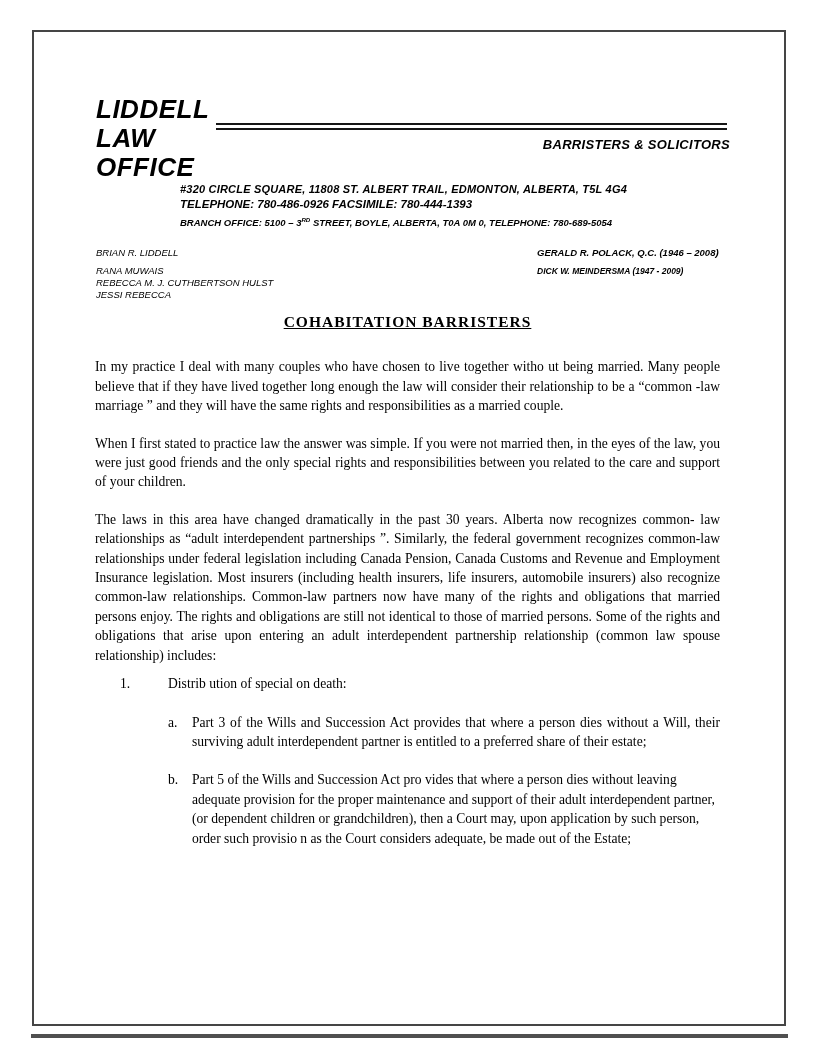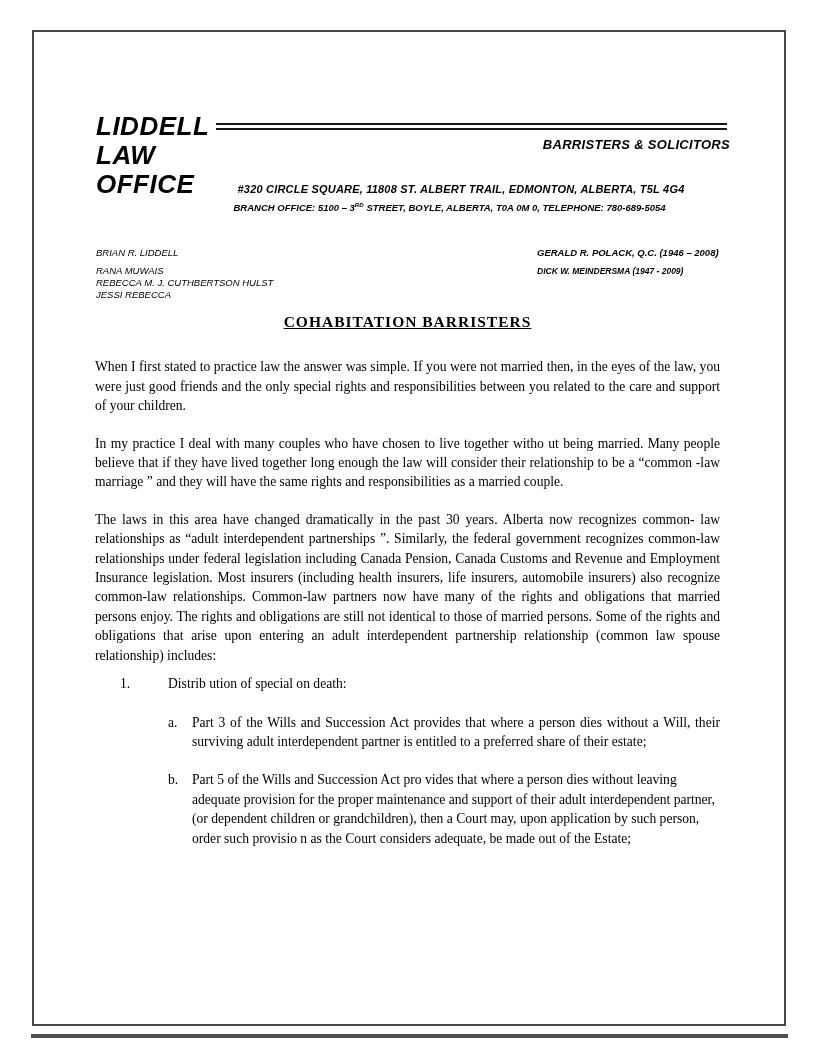--- a/index.html
+++ b/index.html
@@ -20,42 +20,42 @@
     border: 2px solid #454545;
   }
   .bottom-rule {
     position: absolute; left: 31px; top: 1034px;
     width: 757px; height: 4px;
     background: #505050;
   }
 
   
   .firm-name {
-    position: absolute; left: 96px; top: 112px;
+    position: absolute; left: 96px; top: 95px;
     font-family: "Liberation Sans", "DejaVu Sans", sans-serif;
     font-weight: bold; font-style: italic;
     font-size: 26px; line-height: 29px; letter-spacing: 0.5px;
   }
   .letterhead-rule {
     position: absolute; left: 216px; top: 123px;
     width: 511px; height: 7px;
     border-top: 2px solid #161616;
     border-bottom: 2px solid #161616;
   }
   .tagline {
     position: absolute; right: 86px; top: 137px;
     font-family: "Liberation Sans", "DejaVu Sans", sans-serif;
     font-weight: bold; font-style: italic;
     font-size: 13px; letter-spacing: 0.3px; text-align: right;
   }
   .address-block {
     position: absolute; left: 180px; right: 74px; top: 182px;
     font-family: "Liberation Sans", "DejaVu Sans", sans-serif;
     font-weight: bold; font-style: italic;
-    text-align: center;
+    text-align: left;
   }
   .addr1 { font-size: 11px;   line-height: 15px; letter-spacing: 0.2px; }
   .addr2 { font-size: 11.5px; line-height: 15px; padding-right: 19px; }
   .addr3 { font-size: 9.5px;  line-height: 15px; padding-right: 23px; }
   .addr3 sup { font-size: 0.65em; vertical-align: super; }
 
   .lawyers {
     position: absolute; left: 96px; top: 247px;
     font-family: "Liberation Sans", "DejaVu Sans", sans-serif;
     font-weight: normal; font-style: italic;
@@ -117,40 +117,41 @@
     <div>LAW</div>
     <div>OFFICE</div>
   </div>
 
   <div class="letterhead-rule"></div>
 
   <div class="tagline">BARRISTERS &amp; SOLICITORS</div>
 
   <div class="address-block">
     <div class="addr1">#320 CIRCLE SQUARE, 11808 ST. ALBERT TRAIL, EDMONTON, ALBERTA, T5L 4G4</div>
+    <div class="addr2">TELEPHONE: 780-486-0926 FACSIMILE: 780-444-1393</div>
     <div class="addr3"><span>BRANCH OFFICE: 5100 – 3</span><sup>RD</sup><span> STREET, BOYLE, ALBERTA, T0A 0M 0, TELEPHONE: 780-689-5054</span></div>
   </div>
 
   <div class="lawyers">
     <div class="first">BRIAN R. LIDDELL</div>
     <div>RANA MUWAIS</div>
     <div>REBECCA M. J. CUTHBERTSON HULST</div>
     <div>JESSI REBECCA</div>
   </div>
 
   <div class="memorial">
     <div class="mem0">GERALD R. POLACK, Q.C. (1946 – 2008)</div>
     <div class="mem1">DICK W. MEINDERSMA (1947 - 2009)</div>
   </div>
 
   <div class="body-text">
     <div class="doc-title">COHABITATION BARRISTERS</div>
 
+    <p class="para">In my practice I deal with many couples who have chosen to live together witho ut being married. Many people believe that if they have lived together long enough the law will consider their relationship to be a “common -law marriage ” and they will have the same rights and responsibilities as a married couple.</p>
     <p class="para">When I first stated to practice law the answer was simple. If you were not married then, in the eyes of the law, you were just good friends and the only special rights and responsibilities between you related to the care and support of your children.</p>
-    <p class="para">In my practice I deal with many couples who have chosen to live together witho ut being married. Many people believe that if they have lived together long enough the law will consider their relationship to be a “common -law marriage ” and they will have the same rights and responsibilities as a married couple.</p>
     <p class="para last">The laws in this area have changed dramatically in the past 30 years. Alberta now recognizes common- law relationships as “adult interdependent partnerships ”. Similarly, the federal government recognizes common-law relationships under federal legislation including Canada Pension, Canada Customs and Revenue and Employment Insurance legislation. Most insurers (including health insurers, life insurers, automobile insurers) also recognize common-law relationships. Common-law partners now have many of the rights and obligations that married persons enjoy. The rights and obligations are still not identical to those of married persons. Some of the rights and obligations that arise upon entering an adult interdependent partnership relationship (common law spouse relationship) includes:</p>
 
     <div class="list-heading">
       <span class="num">1.</span>
       <span class="list-heading-text">Distrib ution of special on death:</span>
     </div>
 
     <div class="sub-item justify">
       <span class="marker">a.</span>
       <span class="sub-text">Part 3 of the Wills and Succession Act provides that where a person dies without a Will, their surviving adult interdependent partner is entitled to a preferred share of their estate;</span>

